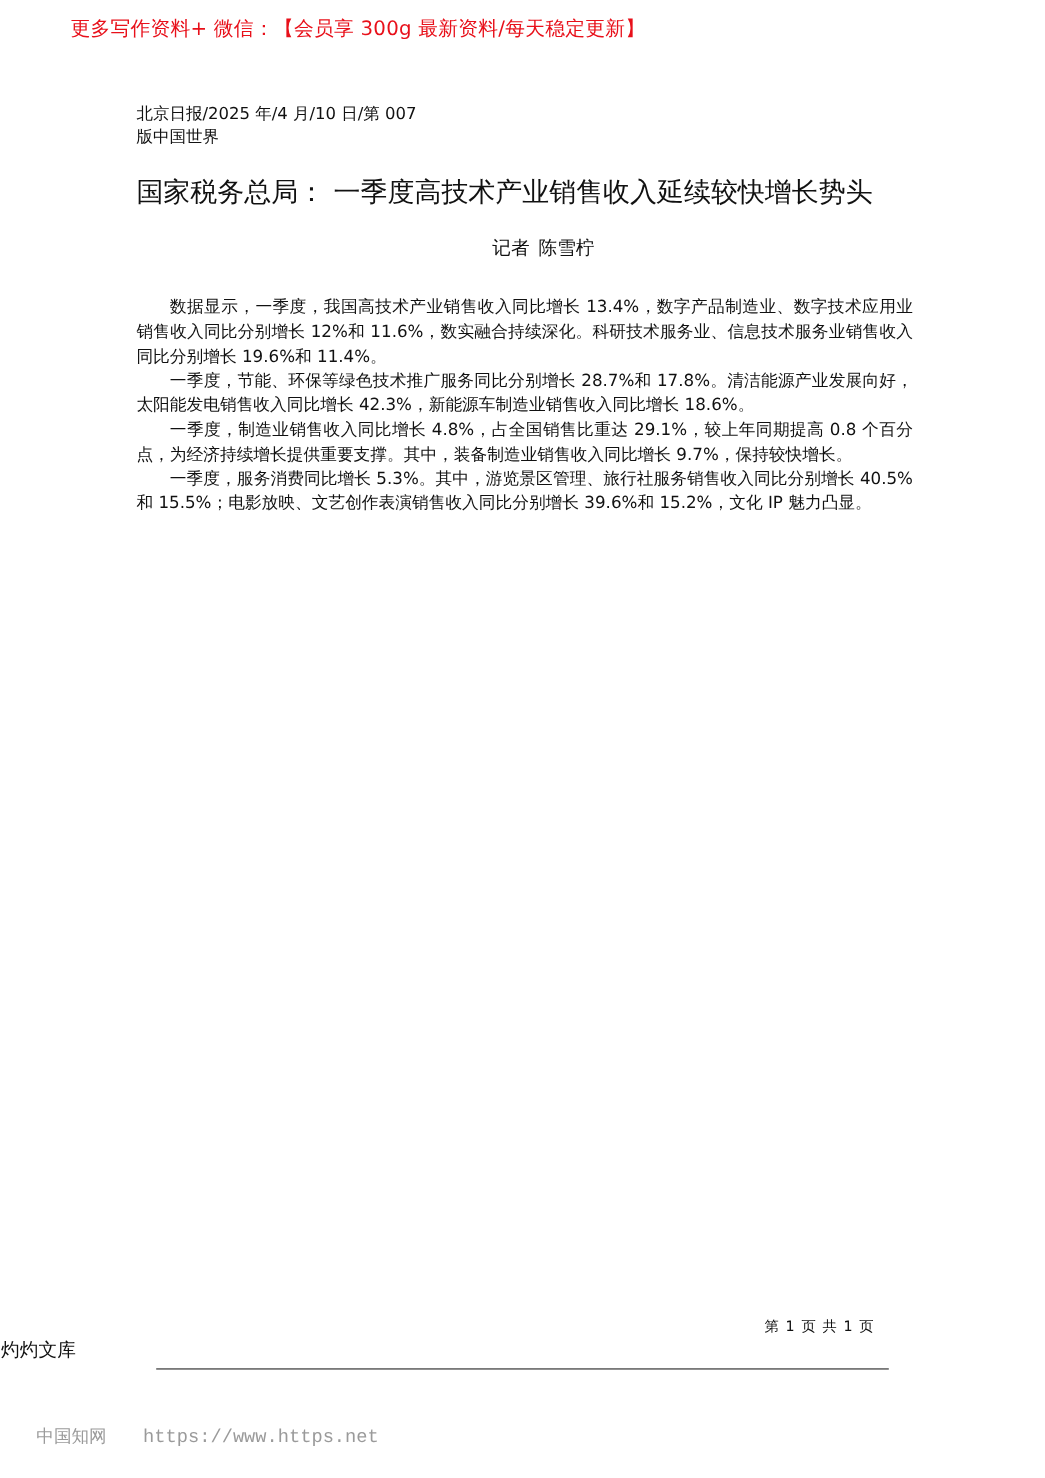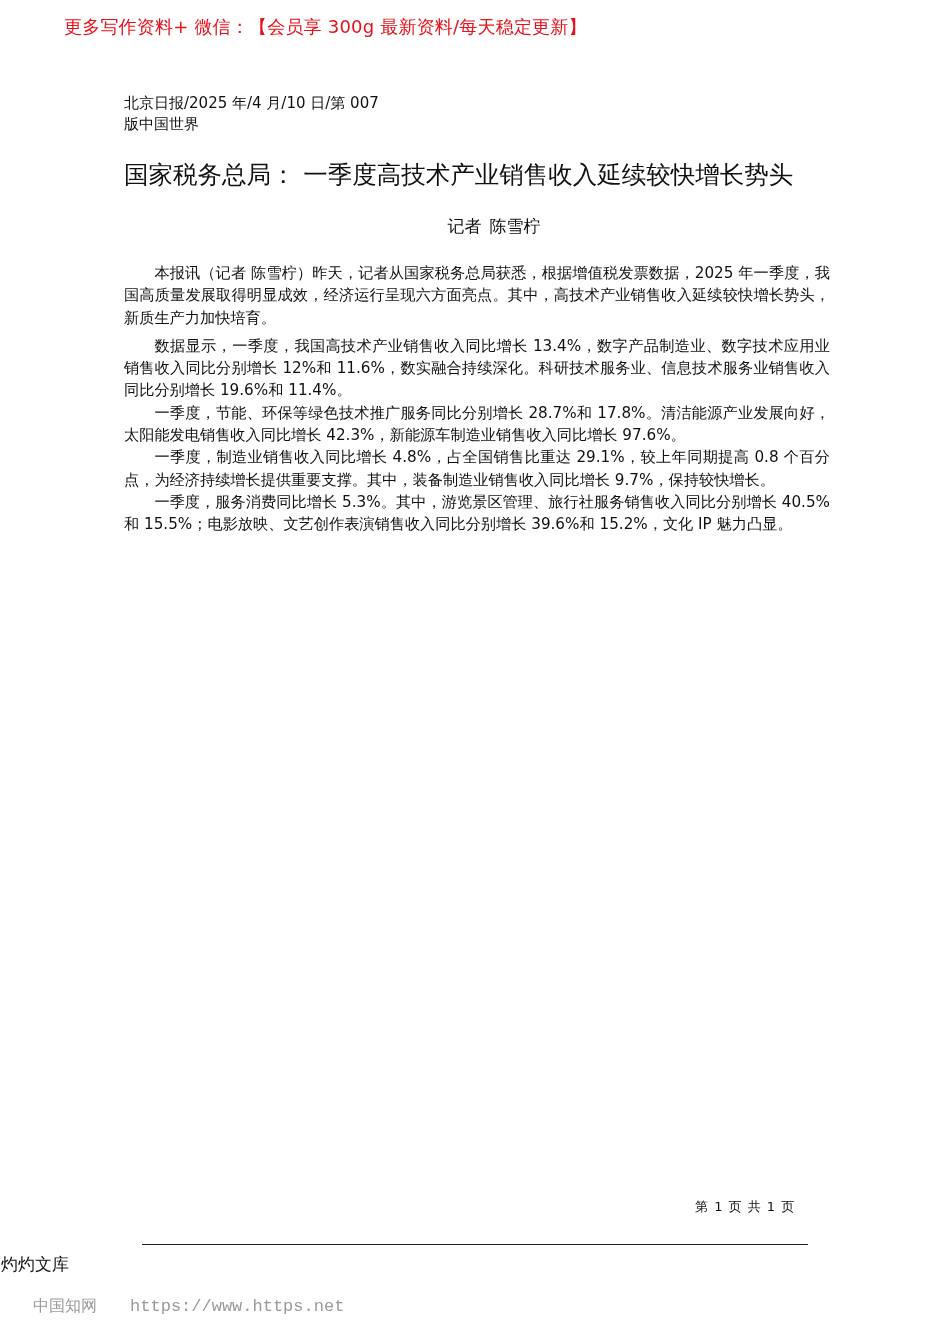--- a/index.html
+++ b/index.html
@@ -81,21 +81,20 @@
       color: #111;
       letter-spacing: 1px;
     }
     .library-name {
       position: absolute;
       left: 1px;
       top: 1216px;
       font-size: 17px;
       line-height: 24px;
       color: #111;
-      margin-top: 36px;
     }
     .footer-rule {
       position: absolute;
       left: 142px;
       top: 1244px;
       width: 666px;
       height: 0;
       border-top: 1.5px solid #222;
     }
     .cnki-footer {
@@ -126,23 +125,22 @@
   <div>版中国世界</div>
 </div>
 
 <h1 class="article-title" style="margin:0;font-weight:normal;">国家税务总局： 一季度高技术产业销售收入延续较快增长势头</h1>
 
 <div class="byline">
   <span>记者</span><span>陈雪柠</span>
 </div>
 
 <div class="article-body">
-  <p>本报讯（记者 陈雪柠）昨天，记者从国家税务总局获悉，根据增值税发票数据，2025 年一季度，我国高质量发展取得明显成效，经济运行呈现六方面亮点。其中，高技术产业销售收入延续较快增长势头，新质生产力加快培育。</p>
   <p class="gap">数据显示，一季度，我国高技术产业销售收入同比增长 13.4%，数字产品制造业、数字技术应用业销售收入同比分别增长 12%和 11.6%，数实融合持续深化。科研技术服务业、信息技术服务业销售收入同比分别增长 19.6%和 11.4%。</p>
-  <p>一季度，节能、环保等绿色技术推广服务同比分别增长 28.7%和 17.8%。清洁能源产业发展向好，太阳能发电销售收入同比增长 42.3%，新能源车制造业销售收入同比增长 97.6%。</p>
+  <p>一季度，节能、环保等绿色技术推广服务同比分别增长 28.7%和 17.8%。清洁能源产业发展向好，太阳能发电销售收入同比增长 42.3%，新能源车制造业销售收入同比增长 18.6%。</p>
   <p>一季度，制造业销售收入同比增长 4.8%，占全国销售比重达 29.1%，较上年同期提高 0.8 个百分点，为经济持续增长提供重要支撑。其中，装备制造业销售收入同比增长 9.7%，保持较快增长。</p>
   <p>一季度，服务消费同比增长 5.3%。其中，游览景区管理、旅行社服务销售收入同比分别增长 40.5%和 15.5%；电影放映、文艺创作表演销售收入同比分别增长 39.6%和 15.2%，文化 IP 魅力凸显。</p>
 </div>
 
 <div class="page-number">第 1 页 共 1 页</div>
 
 <div class="library-name">灼灼文库</div>
 
 <div class="footer-rule"></div>
 

